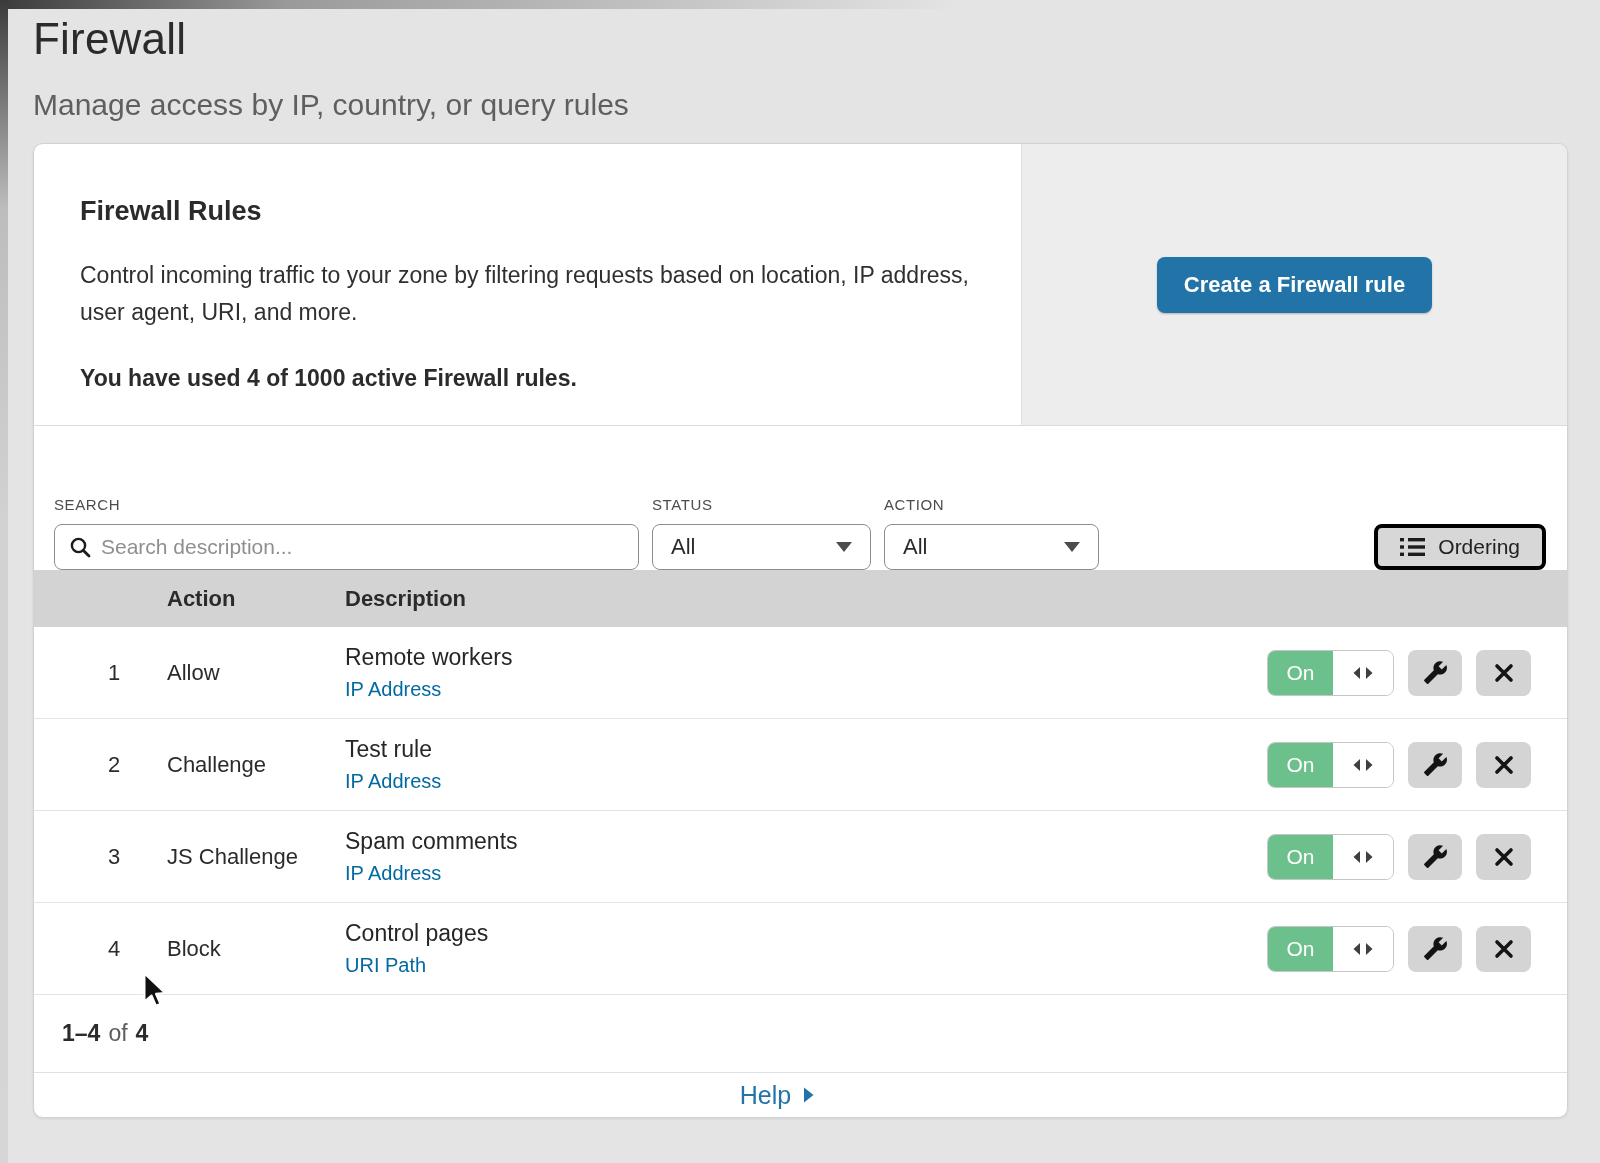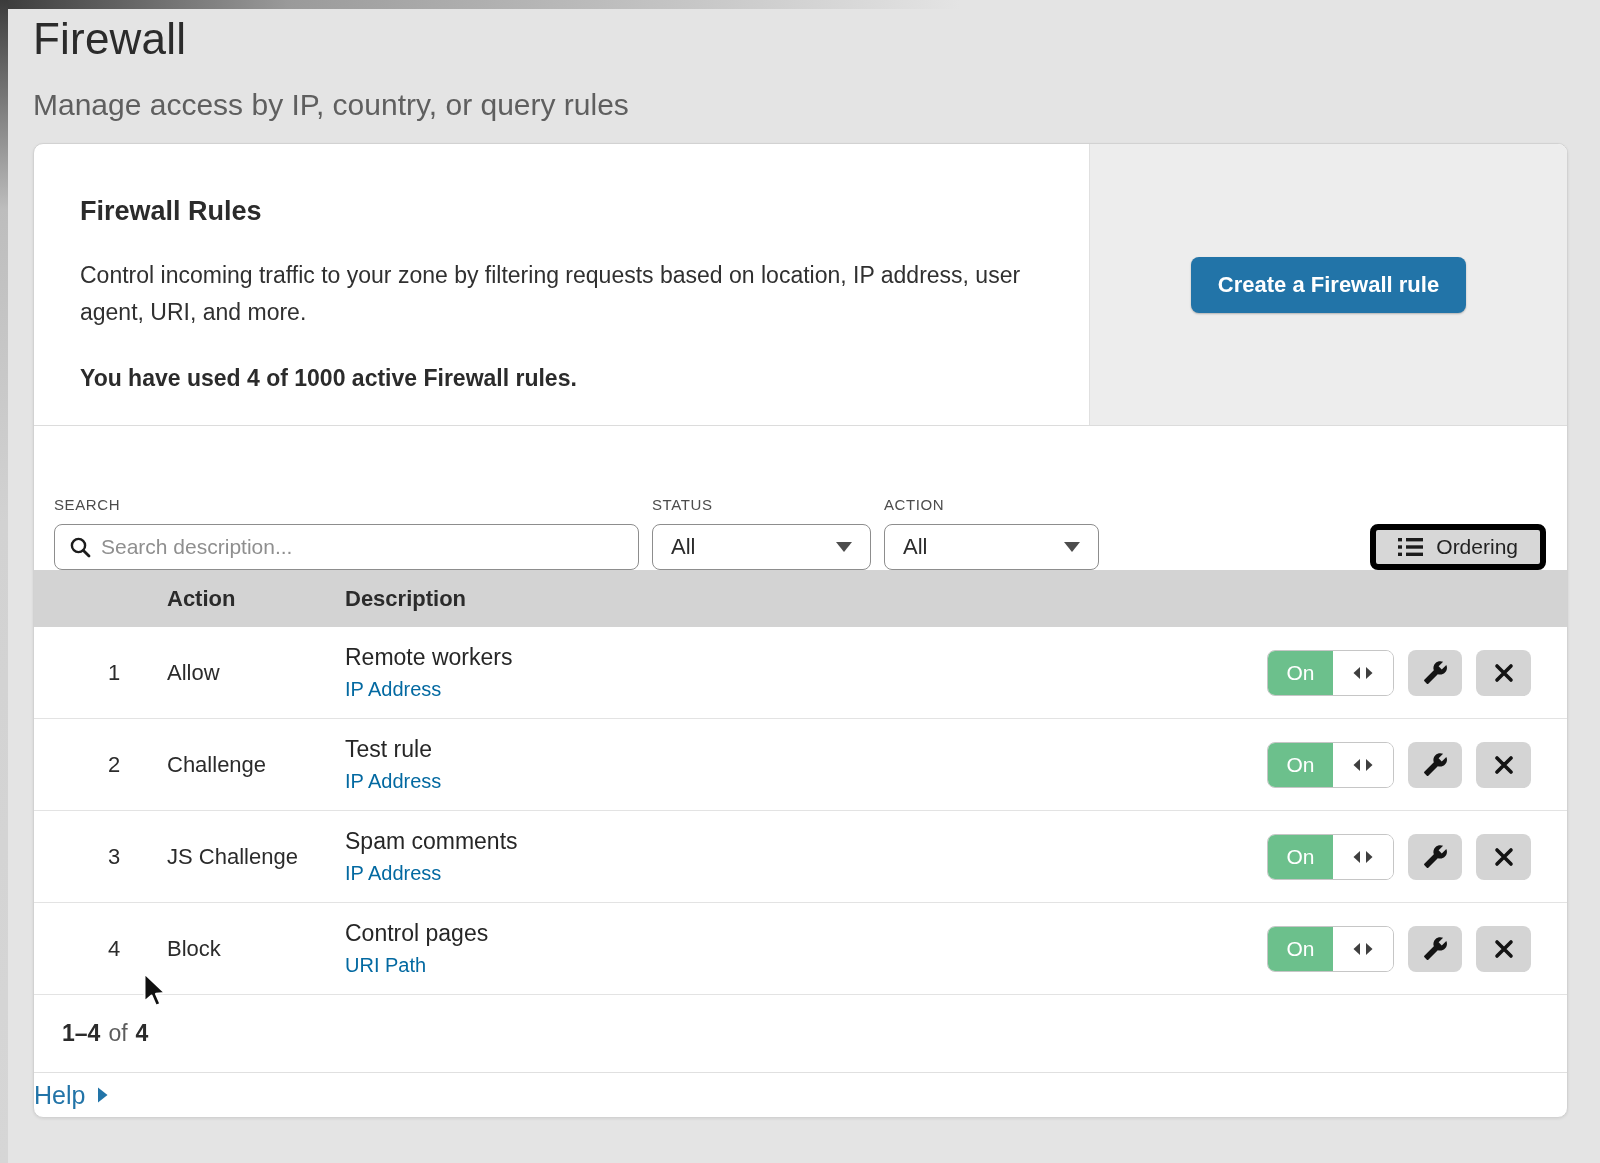--- a/index.html
+++ b/index.html
@@ -28,21 +28,21 @@
     overflow:hidden;
     display:flex; flex-direction:column;
   }
 
   
   .card-top { display:flex; height:282px; border-bottom:1px solid #dcdcdc; flex:0 0 auto; }
   .card-top-left { flex:1; padding:52px 46px 0 46px; }
   .card-heading { font-size:27px; font-weight:700; color:#2b2b2b; margin-bottom:30px; }
   .card-desc { font-size:23px; color:#303030; line-height:37px; max-width:960px; }
   .card-usage { font-size:23px; font-weight:700; color:#2b2b2b; margin-top:34px; }
-  .card-top-right { width:478px; background:#ededed; border-left:1px solid #e0e0e0;
+  .card-top-right { width:546px; background:#ededed; border-left:1px solid #e0e0e0;
     display:flex; align-items:center; justify-content:center; }
   .create-btn {
     background:var(--accent-blue,#2274a8); color:#fff; border:none; border-radius:8px;
     font-family:"Liberation Sans", sans-serif;
     font-size:22px; font-weight:700; padding:15px 27px; cursor:pointer;
     box-shadow:0 1px 2px rgba(0,0,0,.25);
   }
 
   
   .filters { display:flex; align-items:flex-end; padding:32px 21px 0 20px; height:144px; flex:0 0 auto; }
@@ -60,21 +60,21 @@
   .select {
     height:46px; border:1px solid #8d8d8d; border-radius:8px; background:#fff;
     display:flex; align-items:center; justify-content:space-between;
     font-size:22px; color:#2b2b2b; padding:0 18px; cursor:pointer;
   }
   .select-status { width:219px; }
   .select-action { width:215px; }
   .caret-down { width:0; height:0; border-left:8px solid transparent;
     border-right:8px solid transparent; border-top:10px solid #4d4d4d; }
   .ordering-btn {
-    margin-left:auto; height:46px; background:#d7d7d7; border:6px solid #000000;
+    margin-left:auto; height:46px; background:#d7d7d7; border:4px solid #000000;
     border-radius:8px; padding:0 22px; display:flex; align-items:center; gap:13px;
     font-family:"Liberation Sans", sans-serif;
     font-size:21px; color:#222; cursor:pointer;
   }
 
   
   .grid-cols { display:grid; grid-template-columns:133px 178px 1fr 300px; align-items:center; }
   .table-header { background:#d3d3d3; height:57px; font-size:22px; font-weight:700;
     color:#2b2b2b; flex:0 0 auto; }
   .rule-row { height:92px; background:#fff; border-bottom:1px solid #e3e3e3; flex:0 0 auto; }
@@ -93,22 +93,22 @@
 
   .icon-btn { width:56px; height:46px; background:#d4d4d4; border:none; border-radius:8px;
     display:flex; align-items:center; justify-content:center; cursor:pointer; }
   .wrench-flip { transform:scaleX(-1); }
 
   
   .pagination { height:78px; display:flex; align-items:center; padding-left:28px;
     font-size:23px; color:#2b2b2b; border-bottom:1px solid #e0e0e0; flex:0 0 auto; }
   .pagination .pg-range, .pagination .pg-total { font-weight:700; }
   .pagination .pg-of { color:#5c5c5c; font-weight:400; margin:0 8px; }
-  .card-footer { flex:1; display:flex; align-items:center; justify-content:flex-start;
-    padding-right:53px; }
+  .card-footer { flex:1; display:flex; align-items:center; justify-content:center;
+    padding-right:53px;margin-left:7px; }
   .help-link { display:flex; align-items:center; gap:11px; color:var(--accent-blue,#2274a8);
     font-size:25px; cursor:pointer; text-decoration:none; }
 
   .mouse-cursor { position:absolute; left:141px; top:972px; z-index:10; pointer-events:none; }
 
   :root { --accent-blue:#2274a8; --toggle-green:#6cc08c; }
 </style>
 </head>
 <body>
 

